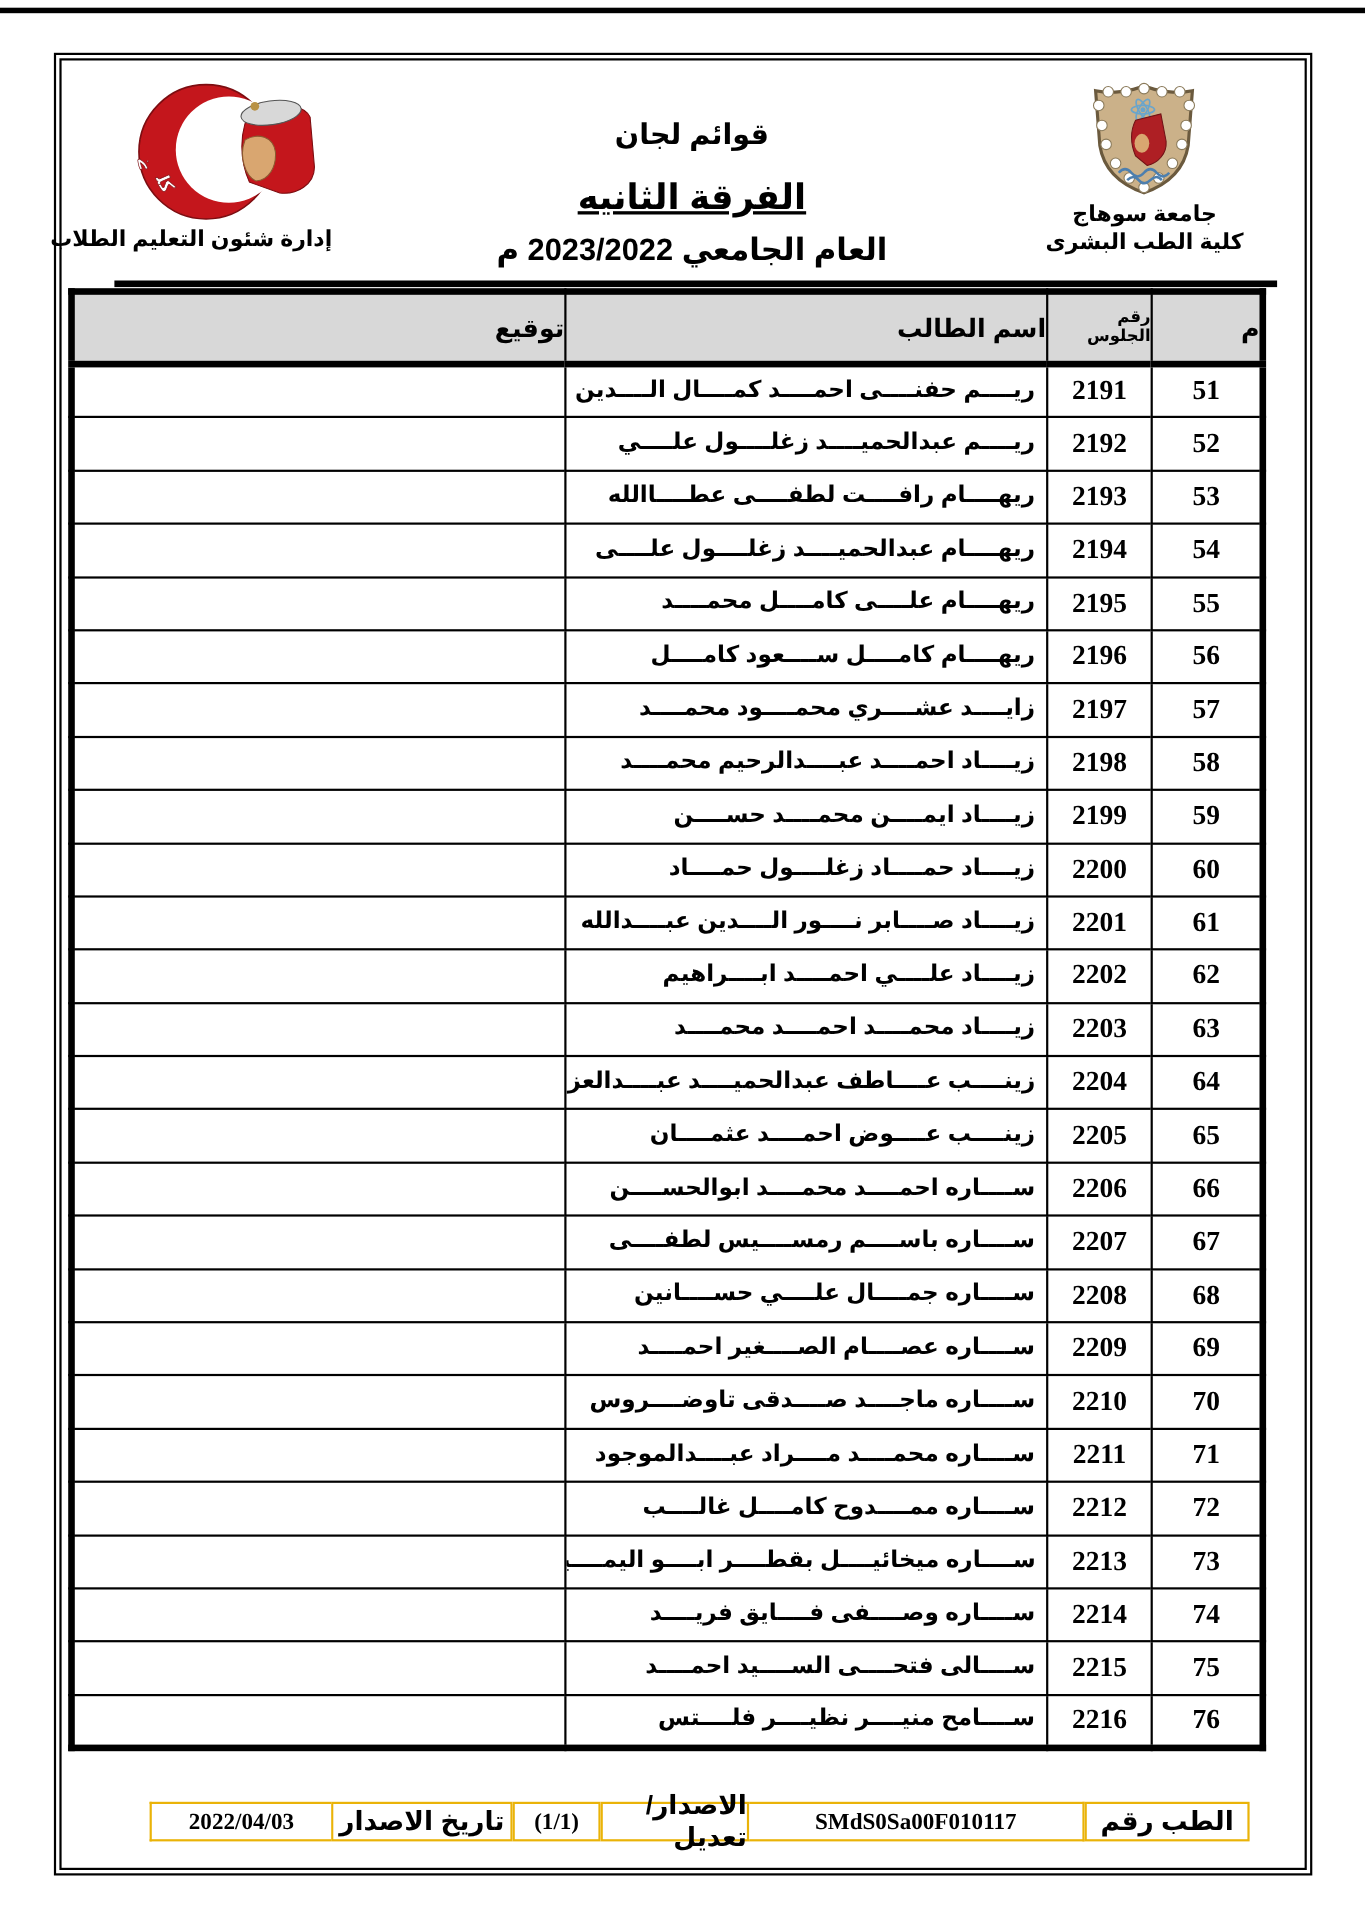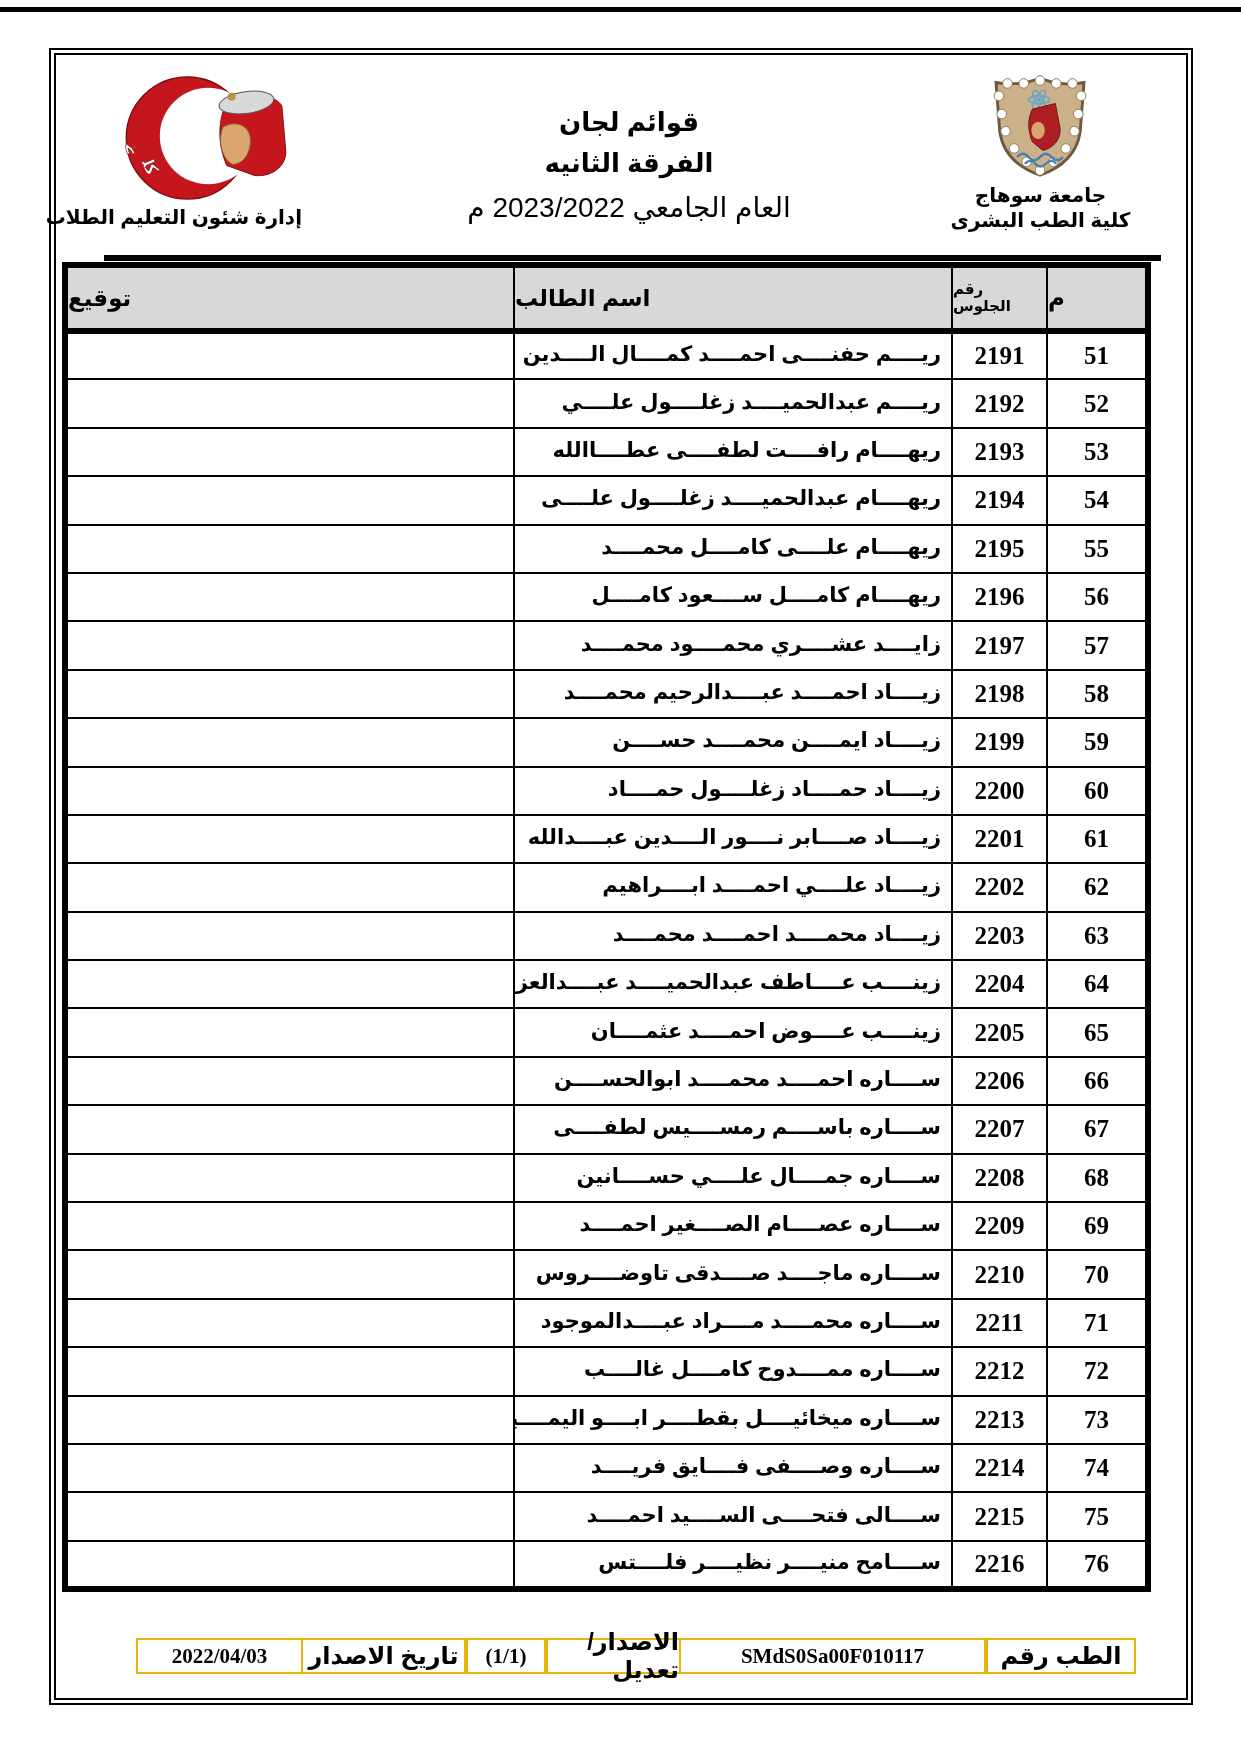--- a/index.html
+++ b/index.html
@@ -14,35 +14,35 @@
     position:absolute; left:49px; top:48px; width:1144px; height:1657px;
     border:7px double #000; background:#fff;
   }
   
   .header { position:absolute; left:0; top:0; width:100%; height:205px; }
   .logo-left { position:absolute; left:56px; top:18px; width:198px; height:130px; }
   .admin-caption { position:absolute; left:26px; top:150px; width:220px; text-align:center;
     font-weight:bold; font-size:20px; white-space:nowrap; }
   .titles { position:absolute; left:45px; top:52px; width:1056px; text-align:center; }
   .title-1 { font-size:26px; font-weight:bold; }
-  .title-2 { font-size:26px; font-weight:bold; margin-top:10px; }
-  .title-3 { font-size:28px; font-weight:normal; margin-top:12px; }
+  .title-2 { font-size:32px; font-weight:bold; margin-top:22px;text-decoration:underline; }
+  .title-3 { font-size:28px; font-weight:bold; margin-top:12px; }
   .logo-right { position:absolute; right:86px; top:16px; width:120px; height:110px; }
   .univ-caption { position:absolute; right:28px; top:128px; width:235px; text-align:center;
     font-weight:bold; font-size:20px; line-height:1.25; }
   .header-rule { position:absolute; left:48px; top:200px; width:1057px; height:6px; background:#000; }
   
   table.roster {
     position:absolute; top:207px; right:35px;
     width:1089px; border-collapse:collapse; table-layout:fixed;
     border:6px solid #000;
   }
   table.roster th {
     background:#d8d8d8; border:2px solid #000; border-bottom:6px solid #000;
-    height:66px; font-size:23px; font-weight:bold; text-align:left; vertical-align:middle;
+    height:66px; font-size:23px; font-weight:bold; text-align:right; vertical-align:middle;
   }
   table.roster th .two-line { font-size:15px; line-height:1.12; }
   table.roster td {
     border:2px solid #000; height:48.4px; vertical-align:middle; overflow:hidden;
   }
   td.c-serial, td.c-seat {
     font-family:"Liberation Serif","DejaVu Serif",serif;
     font-size:25px; font-weight:bold; text-align:center;
   }
   td.c-name {

